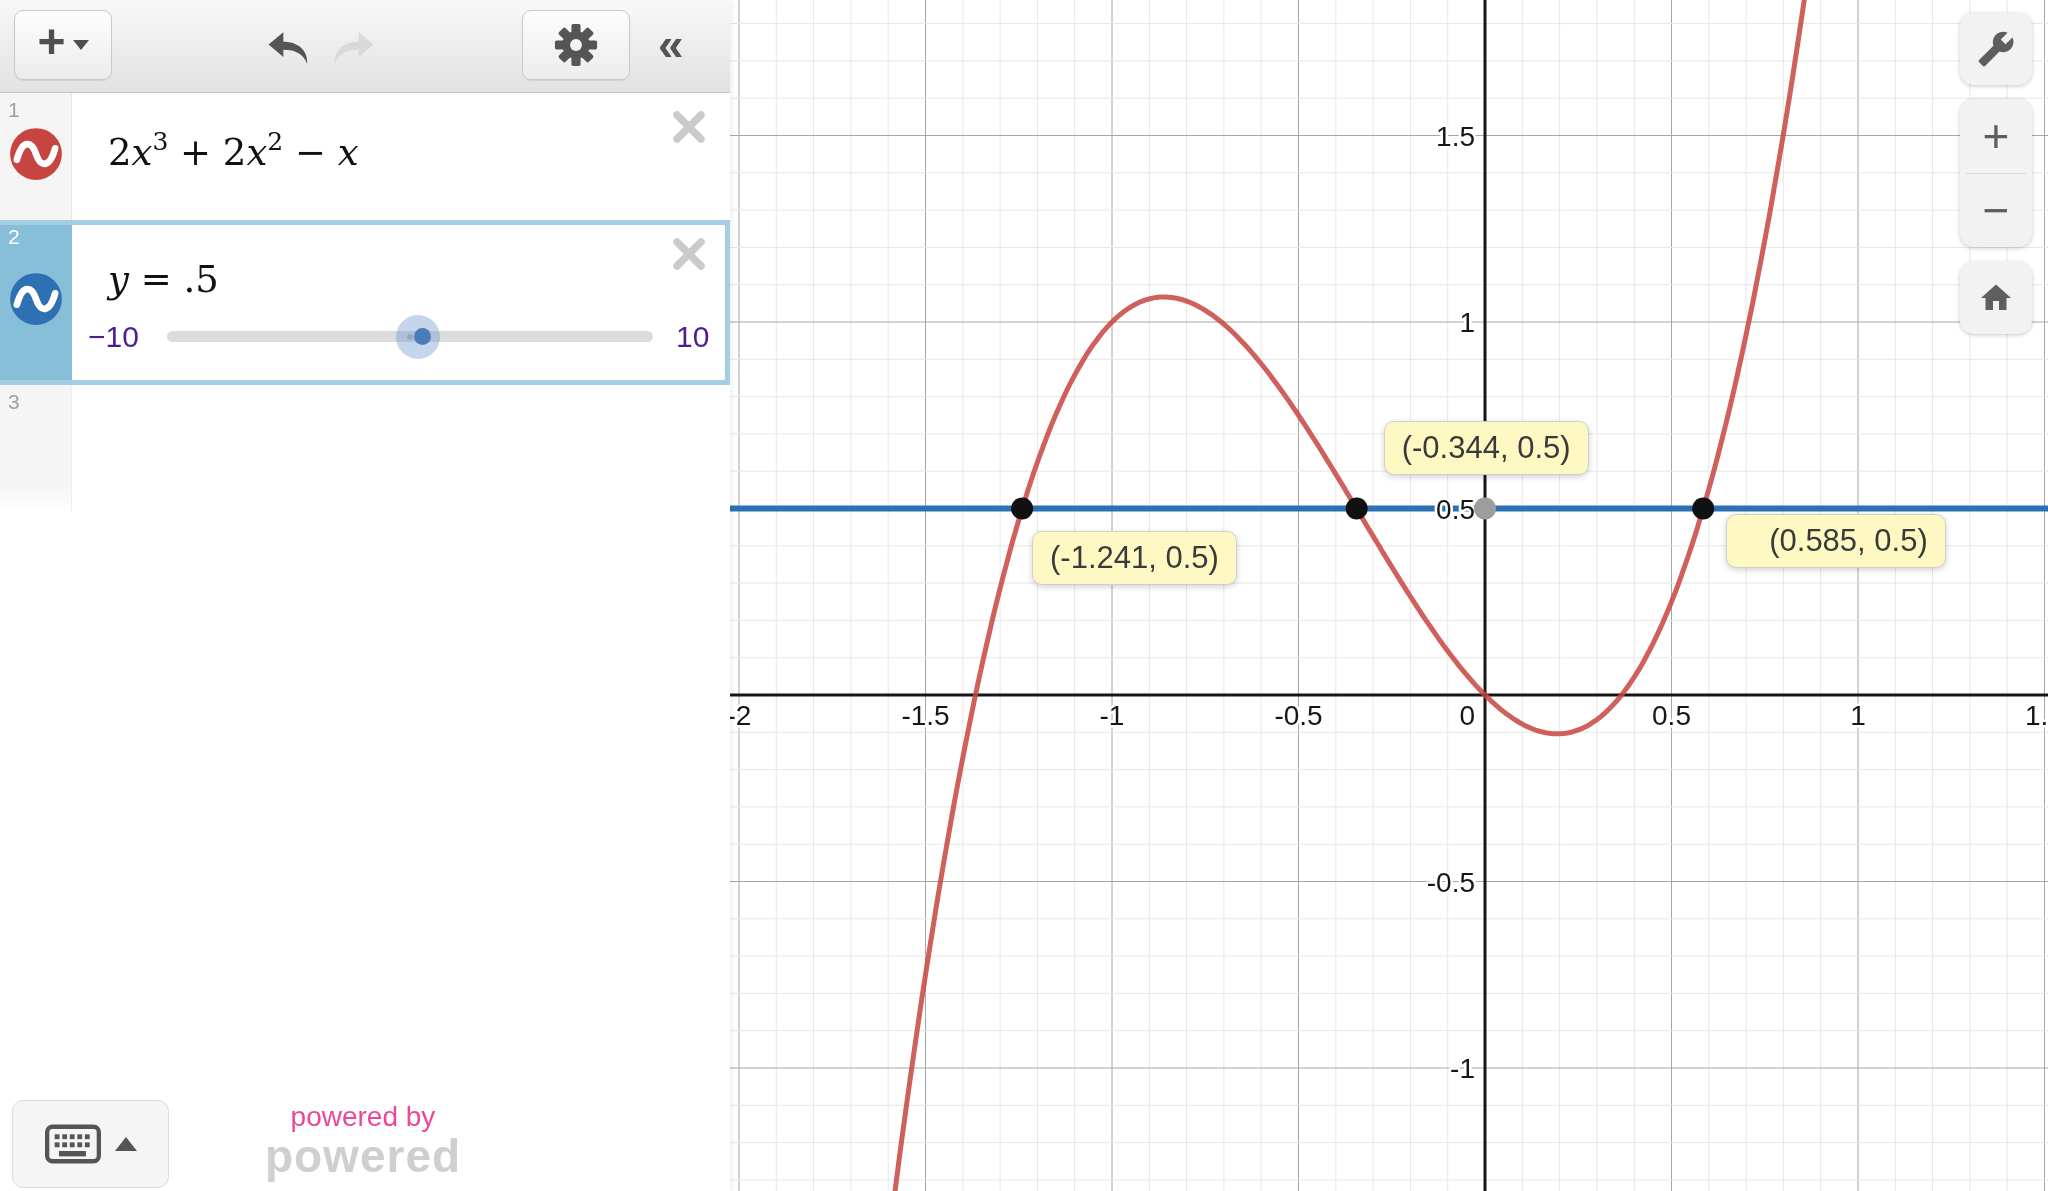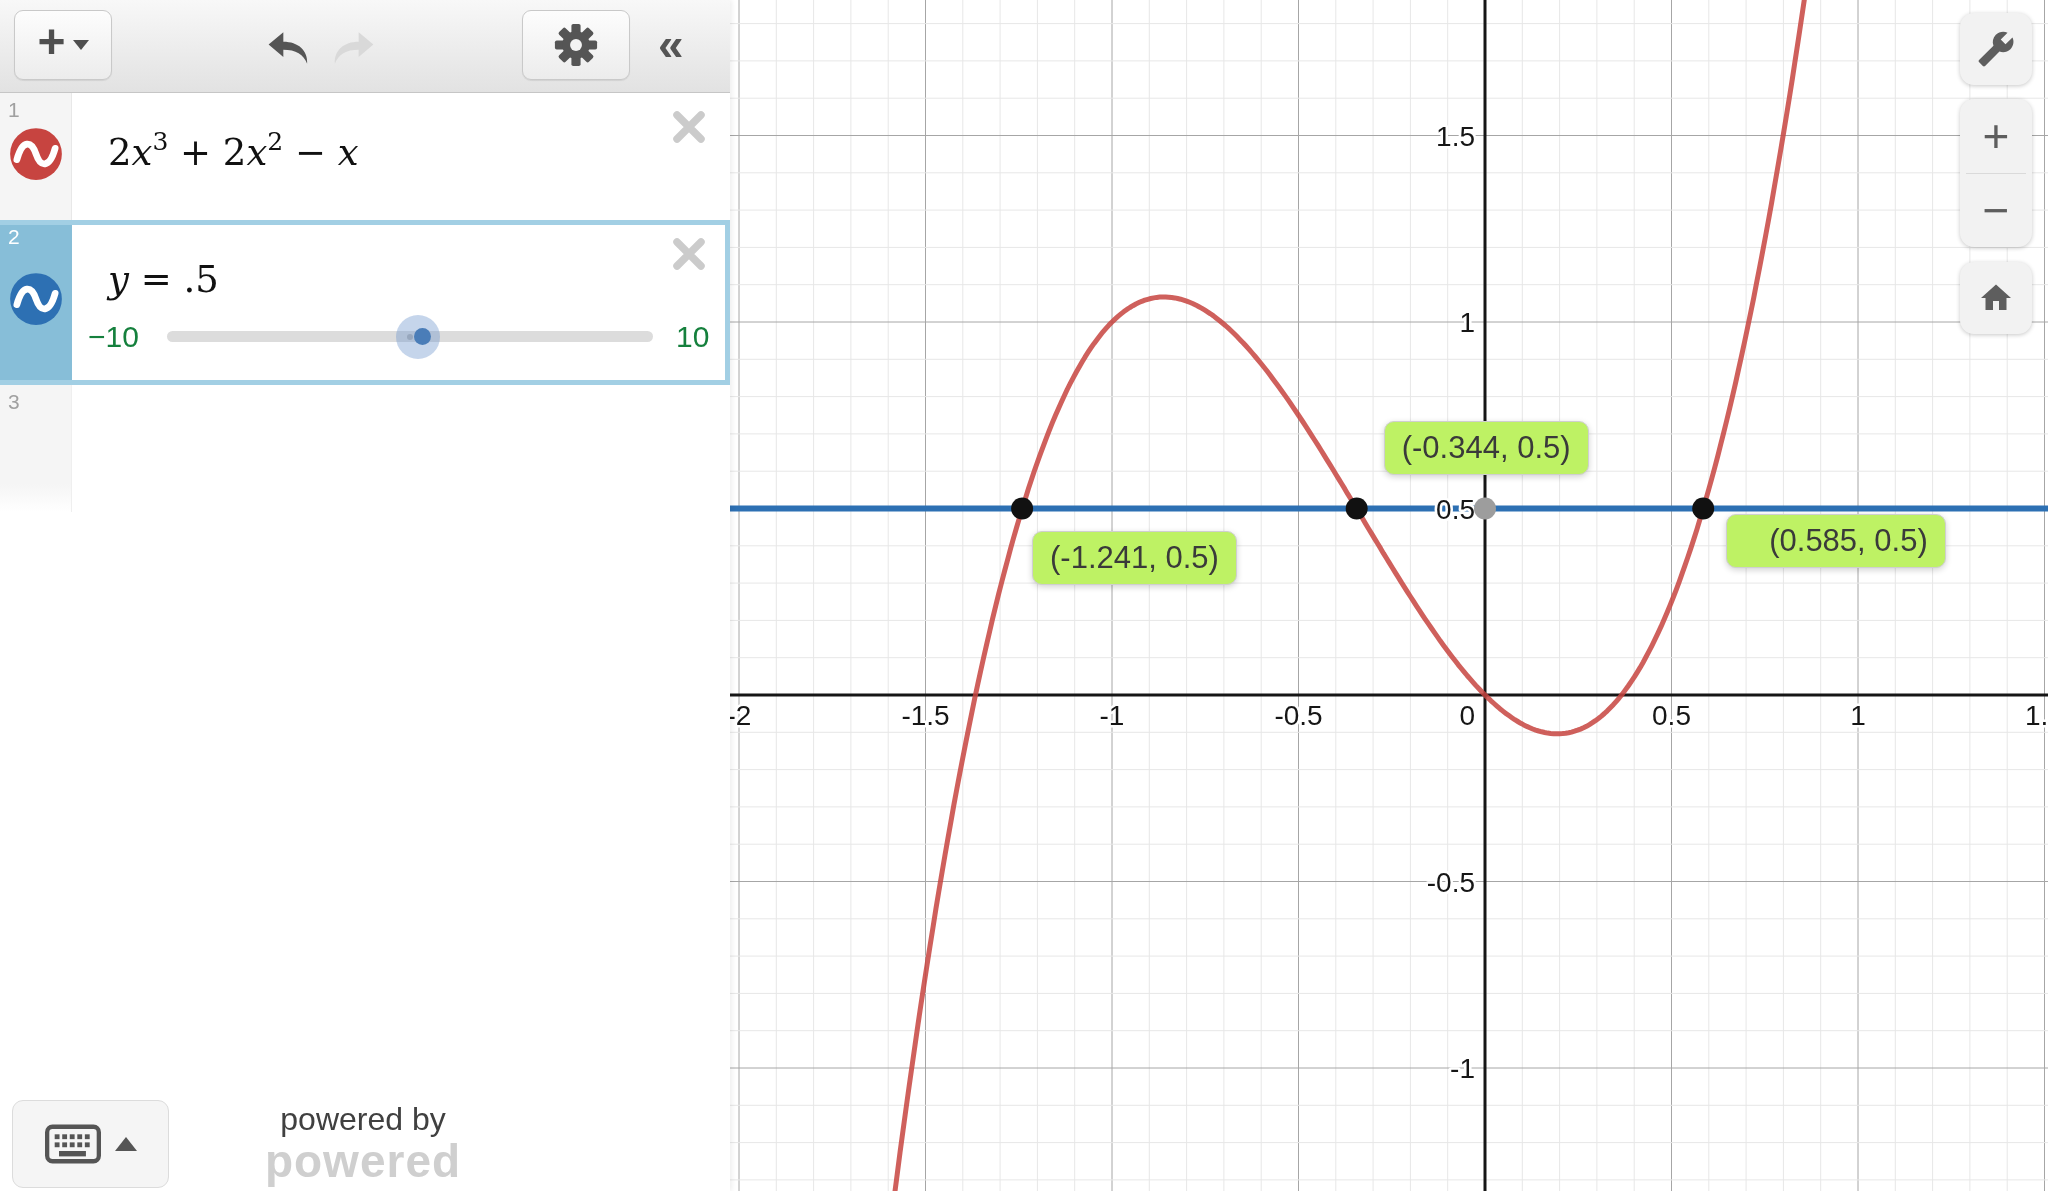--- a/index.html
+++ b/index.html
@@ -32,41 +32,41 @@
   .row2 .expr-icon{top:52px;}
   .sel-border{position:absolute;inset:0;border:5px solid #a2cfe4;border-left:none;pointer-events:none;z-index:3;}
   .formula{position:absolute;left:108px;font-family:"DejaVu Serif",serif;font-size:37px;color:#111;white-space:nowrap;margin-top:24px;}
   .row1 .formula{top:14px;}
   .row2 .formula{top:14px;}
   .formula .it{font-style:italic;}
   .formula .sup{font-size:25px;position:relative;top:-15px;}
   .close-x{position:absolute;right:23px;top:16px;width:36px;height:36px;background:none;border:none;padding:0;cursor:pointer;}
 
   
-  .slider-label{position:absolute;font-size:30px;color:#15803d;top:100px;}
+  .slider-label{position:absolute;font-size:30px;color:#4c1d95;top:100px;}
   .sl-min{left:88px;}
   .sl-max{left:676px;}
   .slider-track{position:absolute;left:167px;top:111px;width:486px;height:11px;border-radius:6px;background:#dcdcdc;cursor:pointer;}
   .slider-zero{position:absolute;width:6px;height:6px;border-radius:50%;background:#b2b2b2;top:114px;}
   .slider-halo{position:absolute;width:44px;height:44px;border-radius:50%;background:rgba(110,150,205,.40);top:95px;}
   .slider-dot{position:absolute;width:17px;height:17px;border-radius:50%;background:#4a7db8;top:108px;cursor:grab;}
 
   
   .kb-btn{position:absolute;left:12px;top:1100px;width:155px;height:86px;background:#f5f5f5;border:1px solid #dcdcdc;border-radius:11px;display:flex;align-items:center;justify-content:center;gap:14px;cursor:pointer;}
   .kb-tri{width:0;height:0;border-left:11px solid transparent;border-right:11px solid transparent;border-bottom:14px solid #555;}
   .watermark{position:absolute;left:228px;top:1101px;width:270px;text-align:center;pointer-events:none;}
-  .wm1{font-size:32px;color:#404040;}
+  .wm1{font-size:28px;color:#ec4899;}
   .wm2{font-size:46px;font-weight:bold;color:#cfcfcf;letter-spacing:1px;margin-top:0px;line-height:1.0;}
 
   
   .graphArea{position:absolute;left:730px;top:0;width:1318px;height:1191px;background:#fff;}
   #graph-svg{position:absolute;left:0;top:0;}
   svg text.ticklabel{font-family:"Liberation Sans",sans-serif;font-size:28px;fill:#161616;stroke:#ffffff;stroke-width:5px;paint-order:stroke;stroke-linejoin:round;}
   #tooltip-layer{position:absolute;inset:0;pointer-events:none;z-index:4;}
-  .tooltip{position:absolute;background:#bef264;border:1px solid #cfcfcf;border-radius:10px;padding:8px 17px;font-size:31px;color:#3a3a3a;box-shadow:0 2px 6px rgba(0,0,0,.18);white-space:nowrap;}
+  .tooltip{position:absolute;background:#fef9c3;border:1px solid #cfcfcf;border-radius:10px;padding:8px 17px;font-size:31px;color:#3a3a3a;box-shadow:0 2px 6px rgba(0,0,0,.18);white-space:nowrap;}
 
   .gbtn{position:absolute;left:1230px;width:72px;background:#f2f2f2;border-radius:14px;box-shadow:0 1px 4px rgba(0,0,0,.22);display:flex;align-items:center;justify-content:center;cursor:pointer;z-index:5;}
   .gbtn-wrench{top:13px;height:72px;}
   .zoom-group{position:absolute;left:1230px;top:99px;width:72px;height:148px;background:#f2f2f2;border-radius:14px;box-shadow:0 1px 4px rgba(0,0,0,.22);z-index:5;}
   .zoom-half{position:absolute;left:0;width:72px;height:74px;display:flex;align-items:center;justify-content:center;font-size:46px;color:#5e5e5e;cursor:pointer;}
   .zoom-in{top:0;}
   .zoom-out{top:74px;}
   .zoom-div{position:absolute;left:6px;top:74px;width:60px;height:1px;background:#dadada;}
   .gbtn-home{top:262px;height:72px;}
 </style>

